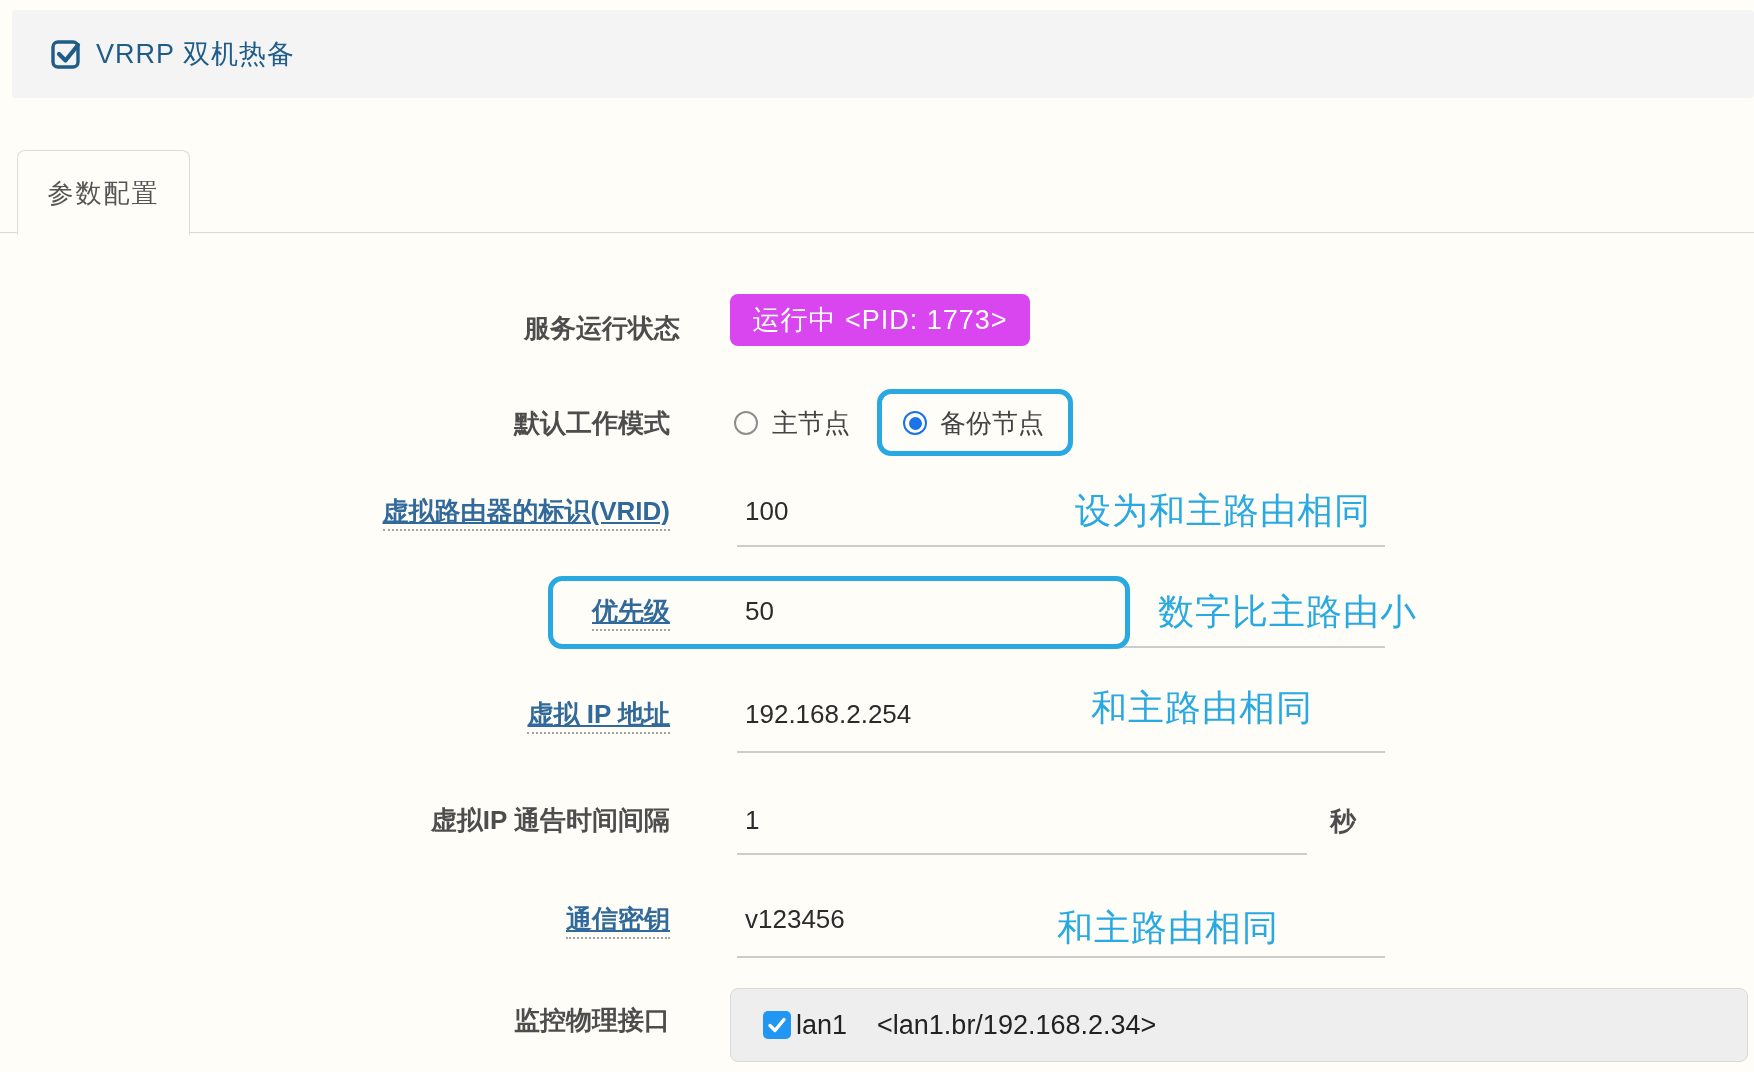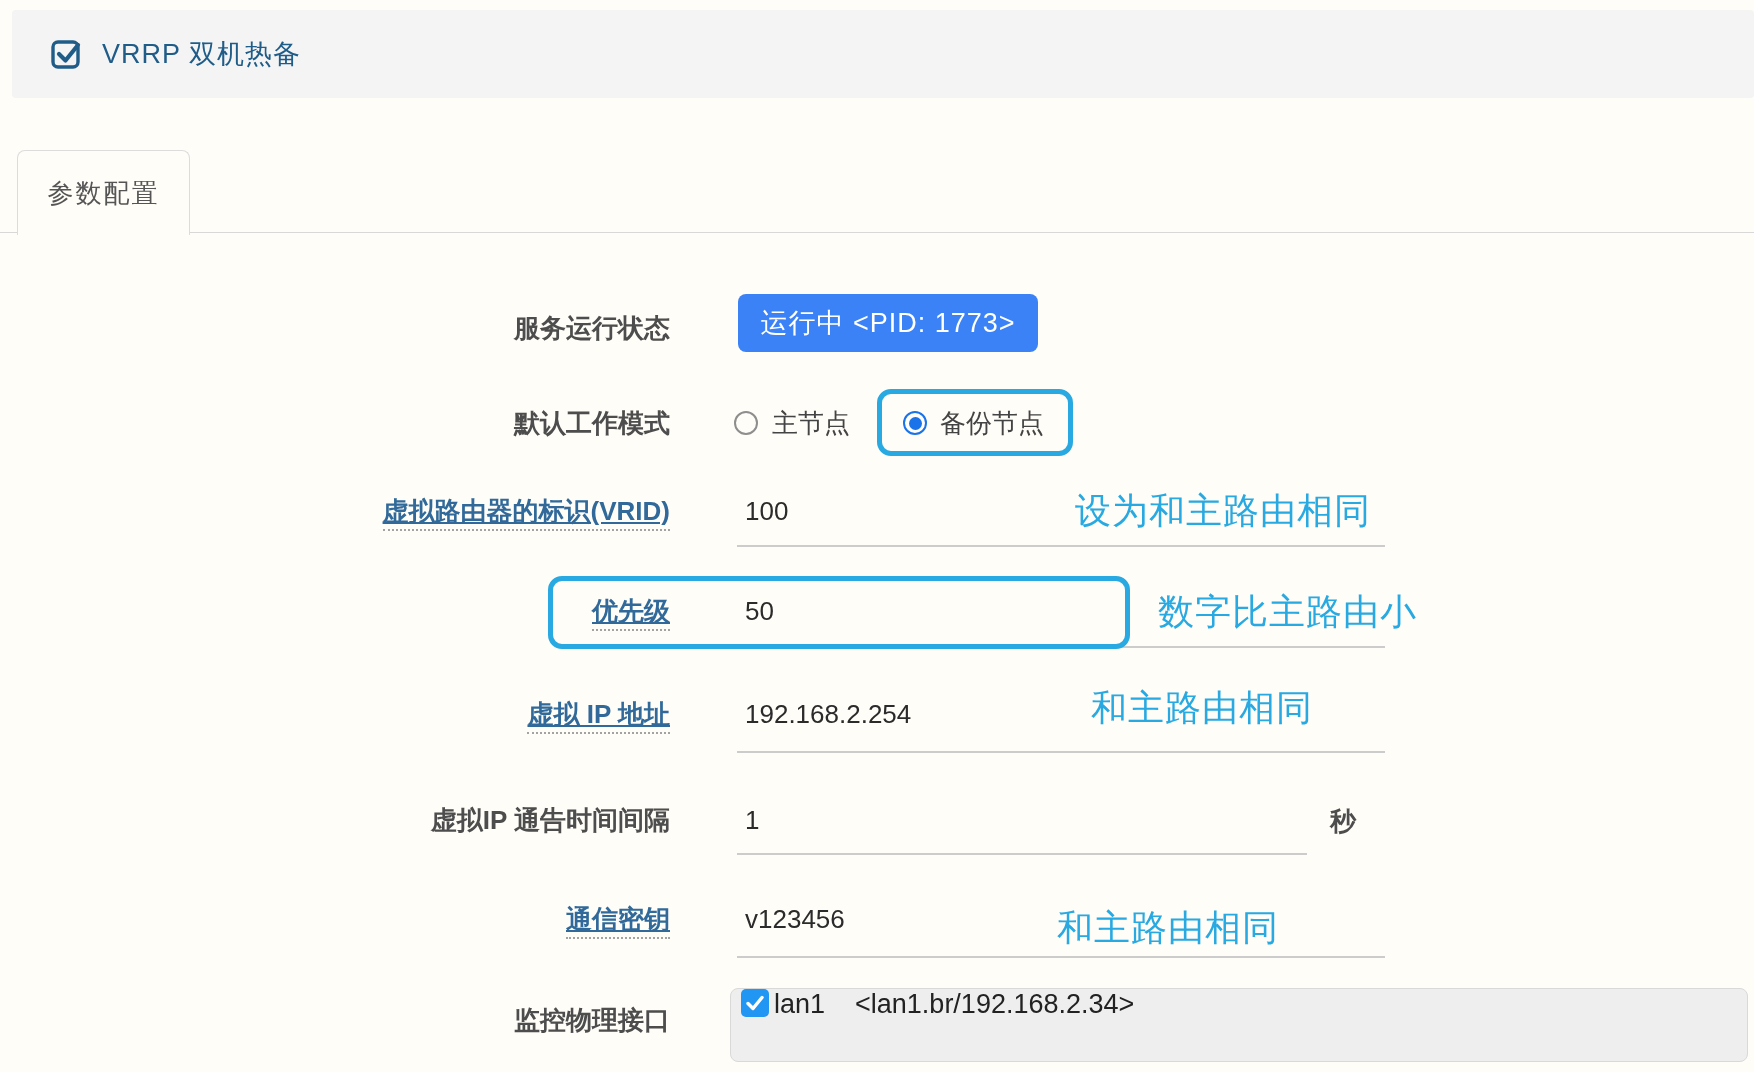--- a/index.html
+++ b/index.html
@@ -14,21 +14,21 @@
     overflow:hidden;
   }
 
   
   .header{
     position:absolute;left:12px;top:10px;right:0;height:88px;
     background:#f4f4f5;border-radius:4px;
     display:flex;align-items:center;padding-left:38px;box-sizing:border-box;
   }
   .header-title{
-    margin-left:20px;font-size:27px;color:#1f5c88;font-weight:500;letter-spacing:1px;
+    margin-left:14px;font-size:27px;color:#1f5c88;font-weight:500;letter-spacing:1px;
   }
 
   
   .tabline{position:absolute;left:0;top:232px;right:0;height:1px;background:#d8d8d8;z-index:1;}
   .tab-active{
     position:absolute;left:17px;top:150px;width:173px;height:85px;z-index:2;
     background:#fffdf7;border:1px solid #dcdcdc;border-bottom:none;
     border-radius:8px 8px 0 0;box-sizing:border-box;
     display:flex;align-items:center;justify-content:center;
     font-size:26px;color:#555;font-weight:400;letter-spacing:2px;
@@ -46,24 +46,24 @@
   }
   .lbl-link{color:#316a9a;border-bottom:2px dotted #a3a3a3;padding-bottom:3px;text-decoration:underline;}
   .val{
     position:absolute;left:745px;height:32px;line-height:32px;
     font-size:26px;color:#2b2b2b;white-space:nowrap;
   }
   .uline{position:absolute;left:737px;height:2px;background:#ccc;}
   .unit{position:absolute;font-size:26px;font-weight:600;color:#4d4d4d;}
 
   .status-btn{
-    position:absolute;left:730px;top:294px;width:300px;height:58px;
-    background:#3b82f6;border-radius:8px;
+    position:absolute;left:730px;top:294px;width:300px;height:52px;
+    background:#d946ef;border-radius:8px;
     display:flex;align-items:center;justify-content:center;
-    color:#fff;font-size:27px;letter-spacing:1px;cursor:pointer;margin-left:8px;
+    color:#fff;font-size:27px;letter-spacing:1px;cursor:pointer;
   }
 
   .radio{
     position:absolute;width:24px;height:24px;border-radius:50%;
     box-sizing:border-box;background:#fffdf7;cursor:pointer;
   }
   .radio-off{border:2px solid #8e8e8e;}
   .radio-on{border:2px solid #1a73e8;display:flex;align-items:center;justify-content:center;}
   .radio-on::after{content:"";width:13px;height:13px;border-radius:50%;background:#1a73e8;}
   .radio-lab{
@@ -78,21 +78,21 @@
   }
   .mark-note{
     position:absolute;font-size:36px;color:#29a9e1;font-weight:500;
     white-space:nowrap;z-index:3;pointer-events:none;letter-spacing:1px;
   }
 
   
   .iface-box{
     position:absolute;left:730px;top:988px;width:1018px;height:74px;
     background:#eeeeef;border:1px solid #d9d9d9;border-radius:8px;
-    box-sizing:border-box;display:flex;align-items:flex-start;padding-left:10px;
+    box-sizing:border-box;display:flex;align-items:center;padding-left:32px;
   }
   .cb{
     width:28px;height:28px;border-radius:5px;background:#2196f3;
     display:flex;align-items:center;justify-content:center;cursor:pointer;flex:none;
   }
   .iface-name{margin-left:5px;font-size:27px;color:#222;font-weight:500;}
   .iface-detail{margin-left:30px;font-size:27px;color:#222;}
 </style>
 </head>
 <body>
@@ -105,21 +105,21 @@
         <rect x="3" y="4" width="25" height="25" rx="5" fill="none" stroke="#1f5c88" stroke-width="3.4"></rect>
         <path d="M9 16 l6.5 6.5 L28 7" fill="none" stroke="#1f5c88" stroke-width="4.2" stroke-linecap="round" stroke-linejoin="round"></path>
       </svg>
     </span>
     <span class="header-title">VRRP 双机热备</span>
   </div>
 
   <div class="tabline"></div>
   <div class="tab-active">参数配置</div>
 
-  <div class="lbl" style="top:312px;">
+  <div class="lbl" style="top:312px;margin-left:10px;">
     <span>服务运行状态</span>
   </div>
   <div class="status-btn">运行中 &lt;PID: 1773&gt;</div>
 
   <div class="lbl" style="top:407px;">
     <span>默认工作模式</span>
   </div>
   <span class="radio radio-off" style="left:734px;top:411px;"></span>
   <span class="radio-lab" style="left:772px;top:407px;">主节点</span>
   <span class="radio radio-on" style="left:903px;top:411px;"></span>

